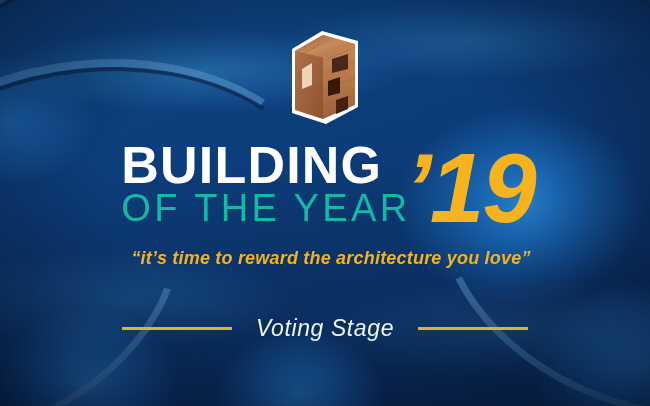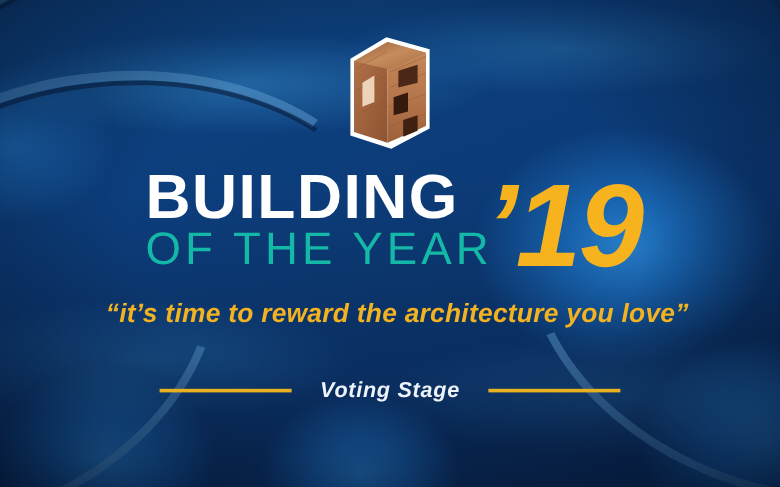--- a/index.html
+++ b/index.html
@@ -132,21 +132,21 @@
     line-height: 98px;
   }
 
   
   .tagline {
     position: absolute;
     left: 12px;
     right: 0;
     top: 248px;
     text-align: center;
-    font-size: 22px;
+    font-size: 18px;
     font-style: italic;
     font-weight: bold;
     color: #f3b220;
     letter-spacing: 0.2px;
   }
 
   
   .stage-row {
     position: absolute;
     left: 0;
@@ -156,23 +156,23 @@
     align-items: center;
     justify-content: center;
     gap: 24px;
   }
   .rule {
     width: 110px;
     height: 3px;
     background: #e8b11f;
   }
   .stage-label {
-    font-size: 18px;
+    font-size: 23px;
     font-style: italic;
-    font-weight: 700;
+    font-weight: 400;
     color: #eef4fb;
     letter-spacing: 0.6px;
     white-space: nowrap;
   }
 
   
   .credit {
     position: absolute;
     left: 0;
     right: 0;

